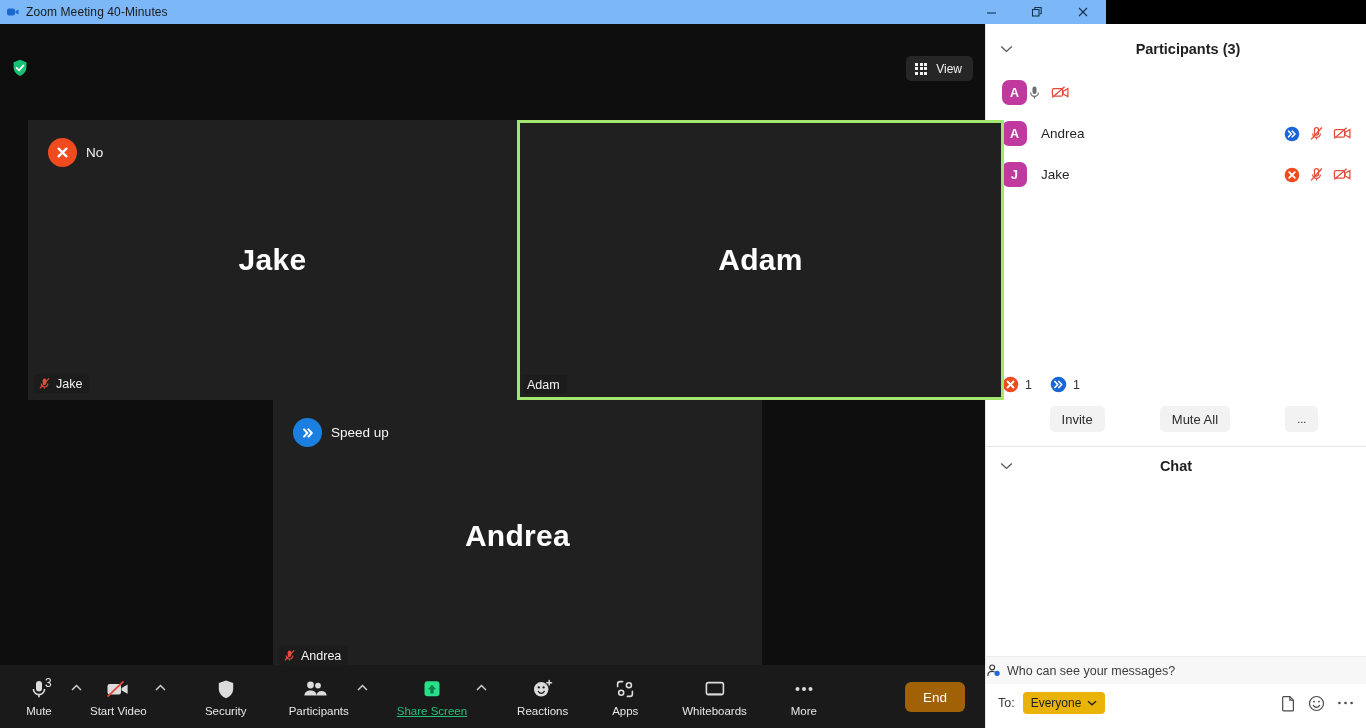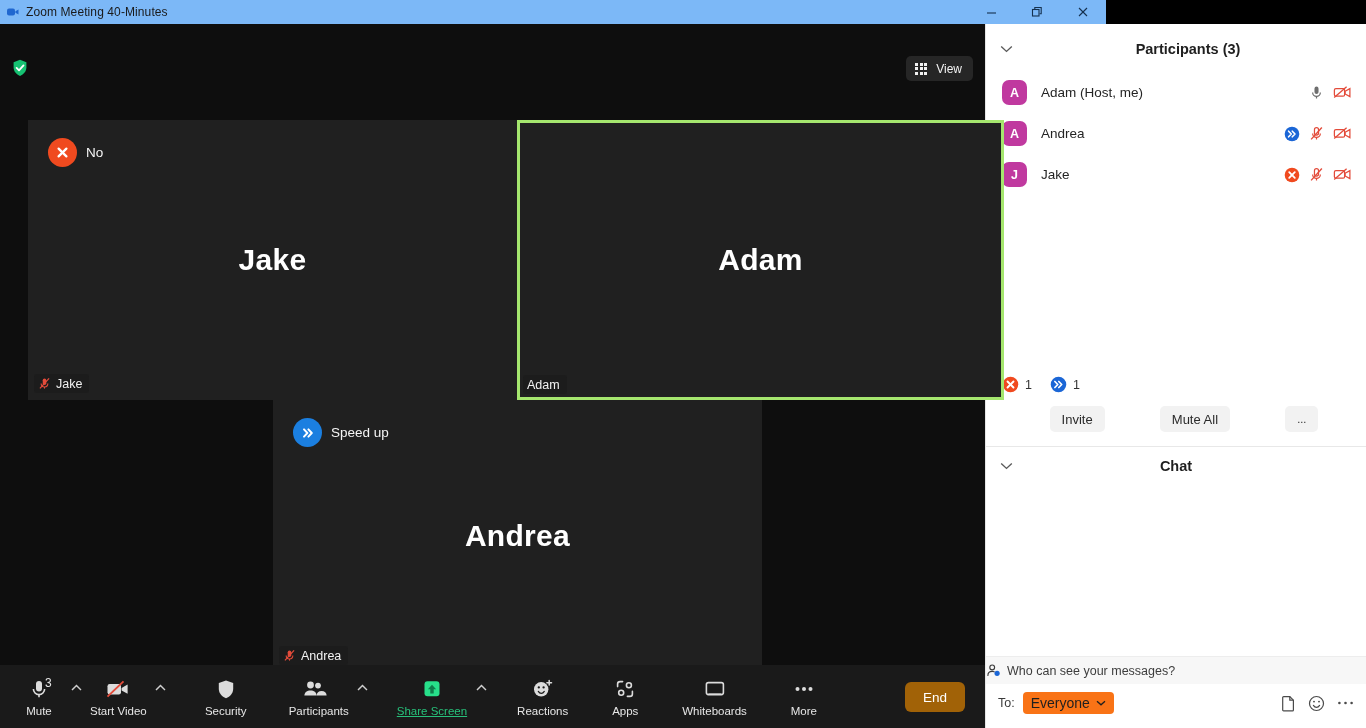--- a/index.html
+++ b/index.html
@@ -129,22 +129,22 @@
   .divider { height: 1px; background: #e8e8e8; }
 
   .chat-body { flex: 1 1 auto; min-height: 0; background: #fff; }
   .who-bar {
     height: 28px; background: #f7f7f7; display: flex; align-items: center; justify-content: flex-start;
     gap: 6px; font-size: 12.5px; color: #3d3d3d; border-top: 1px solid #ededed;
   }
   .chat-to { display: flex; align-items: center; padding: 8px 12px 0 12px; }
   .to-label { font-size: 12.5px; color: #3a3a3a; margin-right: 8px; }
   .to-select {
-    height: 22px; padding: 0 8px; background: #f97316; border-radius: 4px;
-    display: flex; align-items: center; gap: 6px; font-size: 14px; color: #1f1f1f;
+    height: 22px; padding: 0 8px; background: #eab308; border-radius: 4px;
+    display: flex; align-items: center; gap: 6px; font-size: 12px; color: #1f1f1f;
   }
   .chat-tools { margin-left: auto; display: flex; align-items: center; gap: 12px; color: #4a4a4a; }
   .chat-input {
     padding: 10px 12px 0 12px; font-size: 13.5px; color: #8c8c8c; background: transparent;
     border: none; outline: none; width: 100%; font-family: inherit;
   }
   svg { display: block; }
 </style>
 </head>
 <body>
@@ -398,21 +398,20 @@
               <polyline points="1.2,1.6 6.5,6.4 11.8,1.6" fill="none" stroke="#5a5a5a" stroke-width="1.4"></polyline>
             </svg>
         </span>
         <span class="ph-title">Participants (3)</span>
       </div>
 
       <div class="plist">
 
         <div class="prow">
           <span class="avatar">A</span>
-          <span class="pname">Adam (Host, me)</span>
           <span class="picons">
             <span>
               <svg width="15" height="15" viewBox="0 0 14 14">
                 <rect x="5.1" y="1.5" width="3.8" height="7" rx="1.9" fill="#6e6e6e"></rect>
                 <path d="M3.4 7.1c0 2 1.6 3.6 3.6 3.6s3.6-1.6 3.6-3.6" fill="none" stroke="#6e6e6e" stroke-width="1.15"></path>
                 <line x1="7" y1="10.7" x2="7" y2="12.6" stroke="#6e6e6e" stroke-width="1.15"></line>
               </svg>
             </span>
             <span>
               <svg width="19" height="15" viewBox="0 0 19 15">

